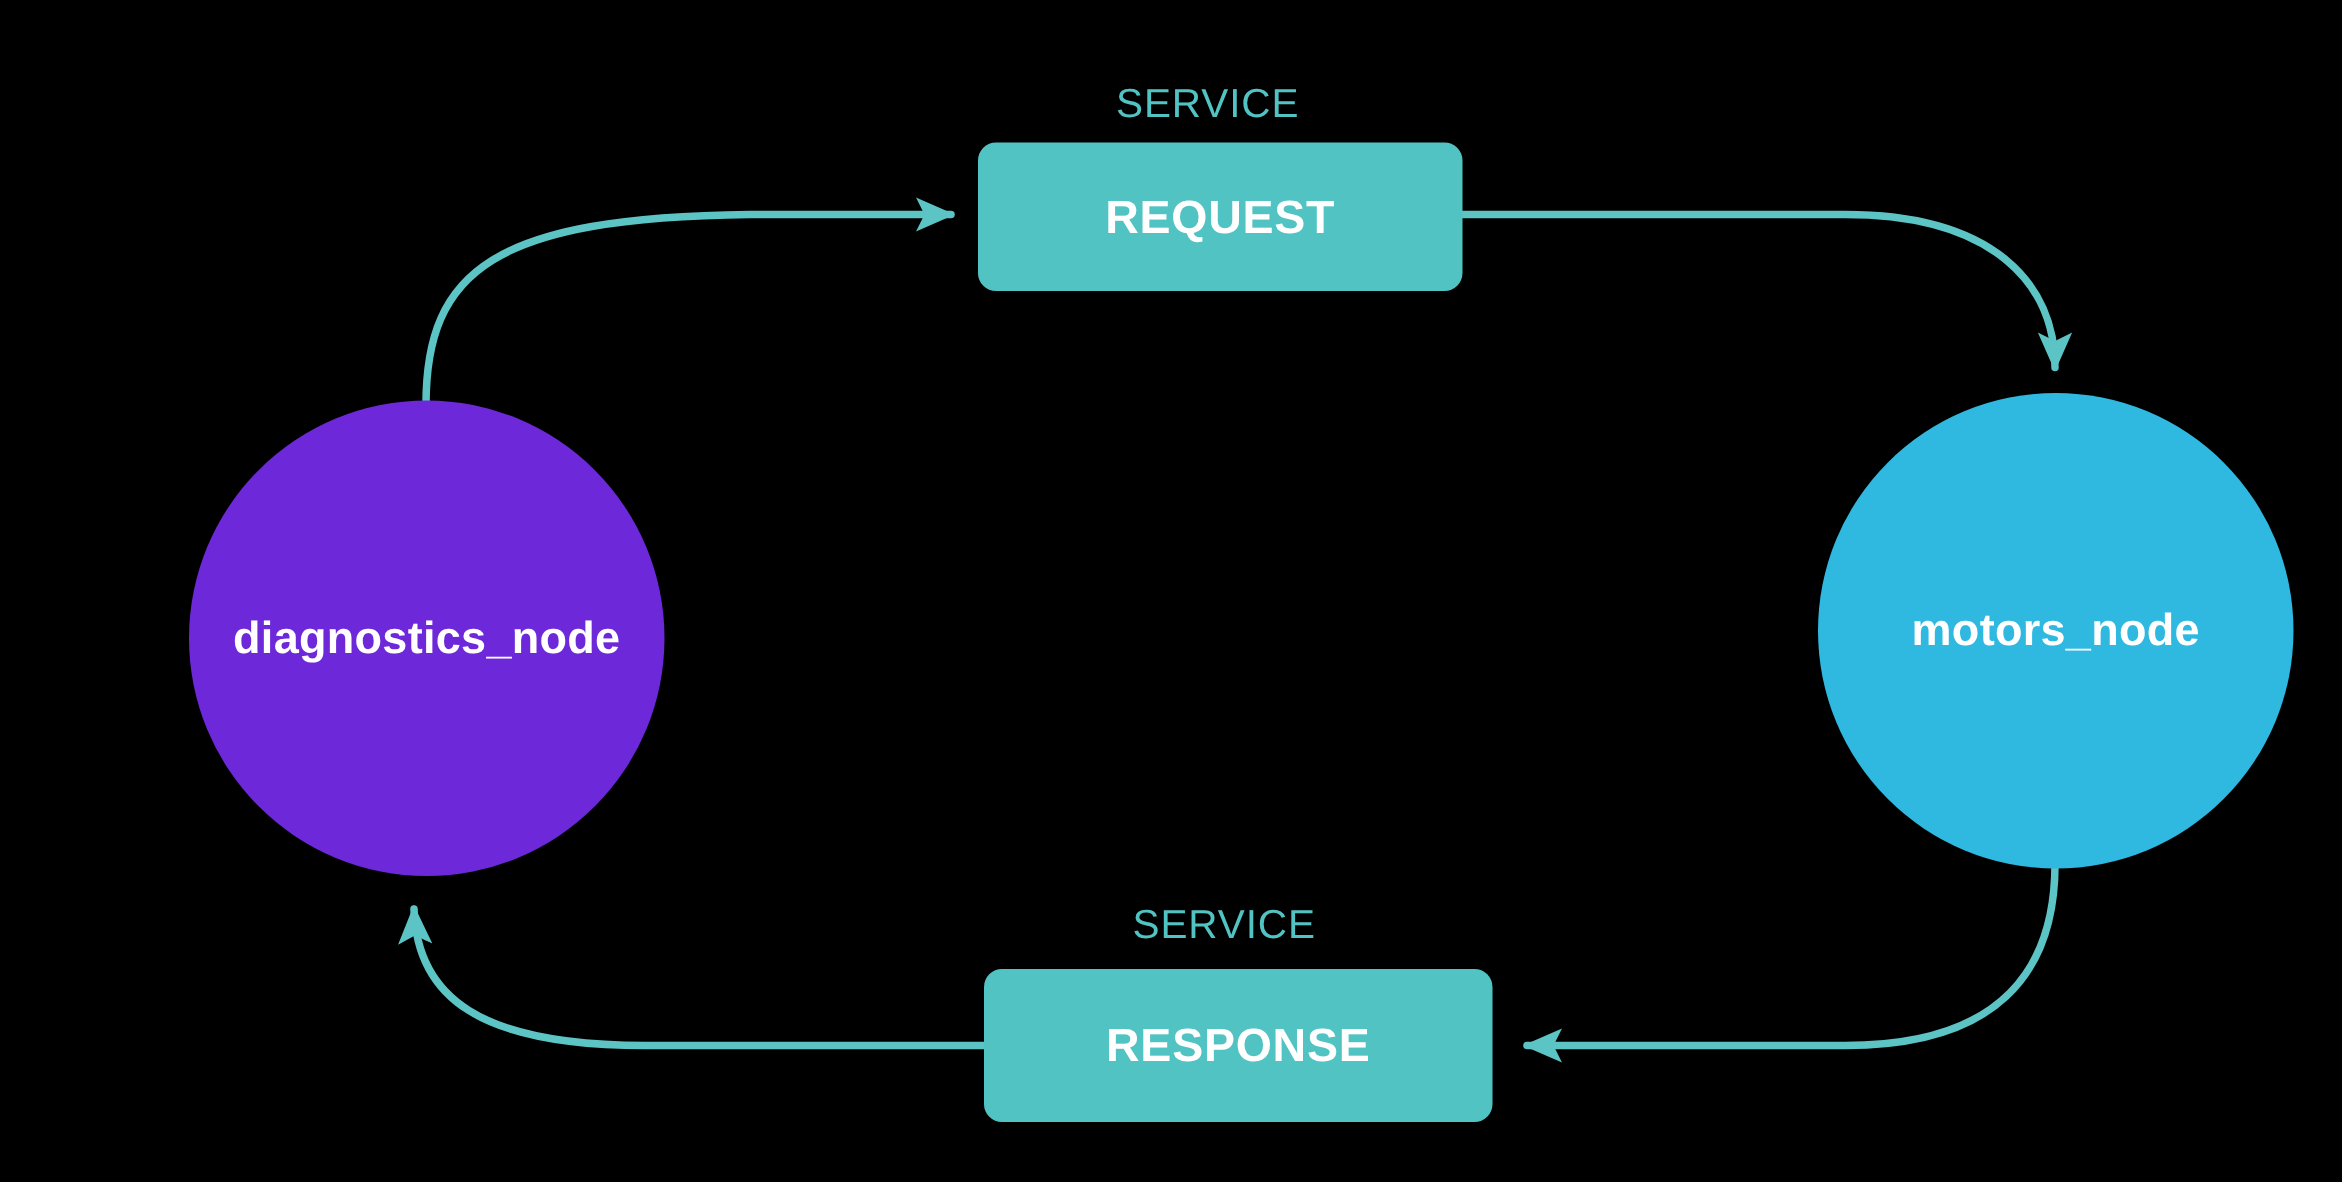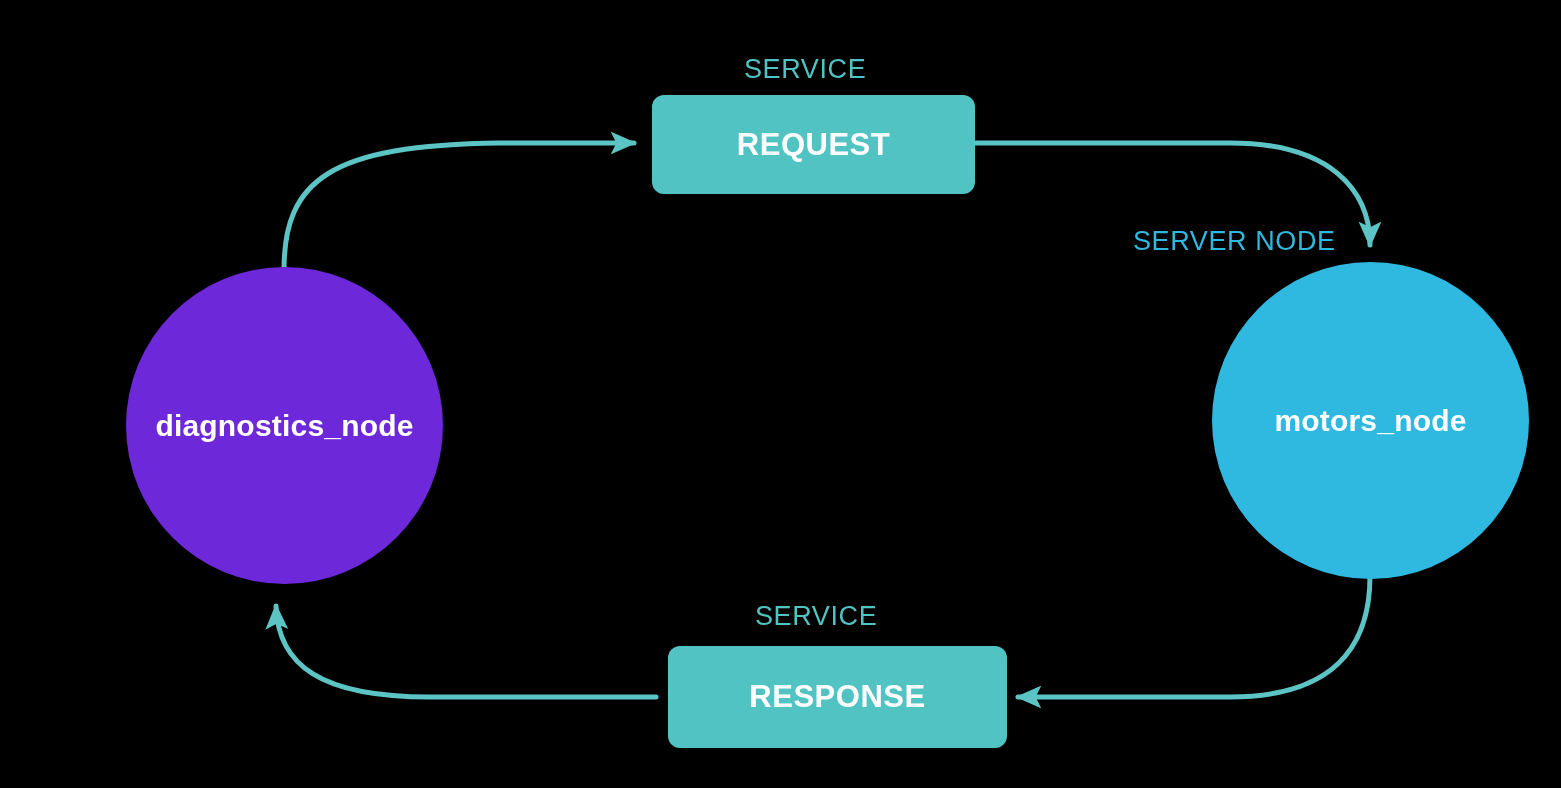--- a/index.html
+++ b/index.html
@@ -128,24 +128,23 @@
   </div>
 
   <div id="server-node" class="node" style="background:#2fb8e0;">
     <span class="node-label">motors_node</span>
   </div>
 
   <div id="request-box" class="msg-box" style="background:#52c3c3;">
     <span class="msg-box-label">REQUEST</span>
   </div>
 
-  <div id="response-box" class="msg-box" style="background:#52c3c3;margin-left:12px;">
+  <div id="response-box" class="msg-box" style="background:#52c3c3;">
     <span class="msg-box-label">RESPONSE</span>
   </div>
 
 
-  <div id="caption-server" class="caption node-kind" style="color:#2fb8e0;">SERVER NODE</div>
 
   <div id="caption-service-top" class="caption service-kind" style="color:#52c3c3;">SERVICE</div>
 
   <div id="caption-service-bottom" class="caption service-kind" style="color:#52c3c3;">SERVICE</div>
 
 </div>
 
 </body></html>

